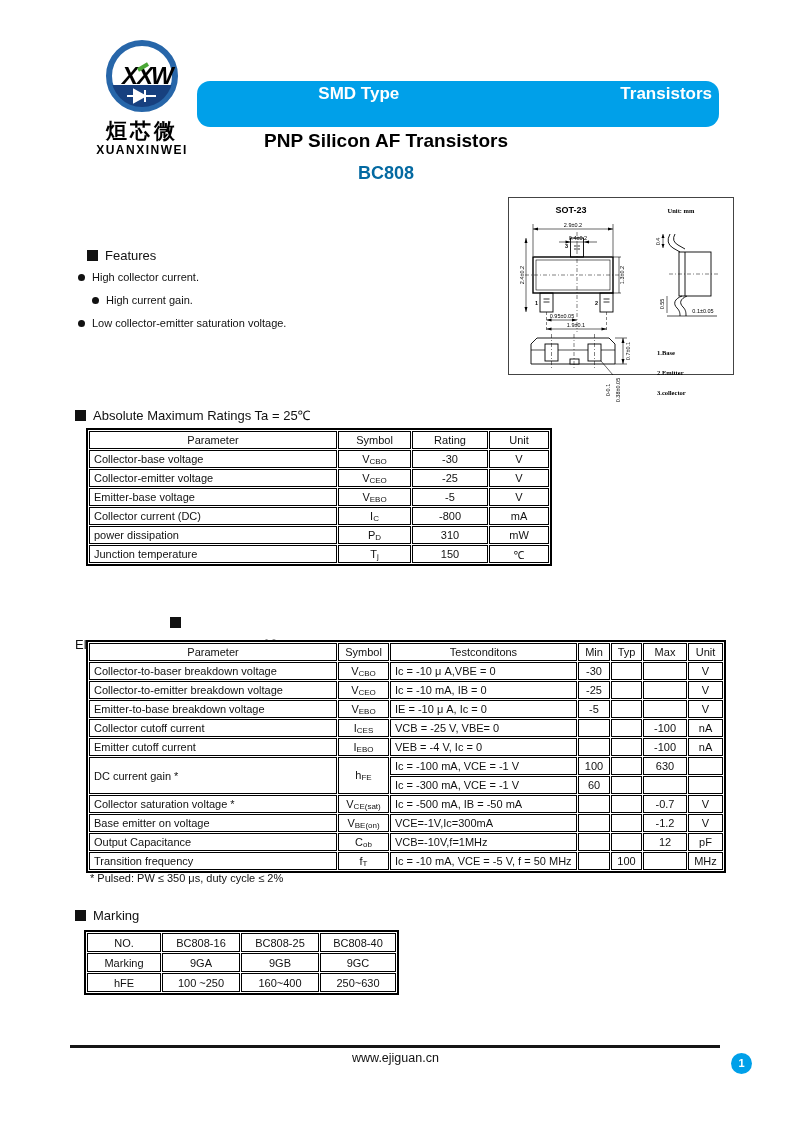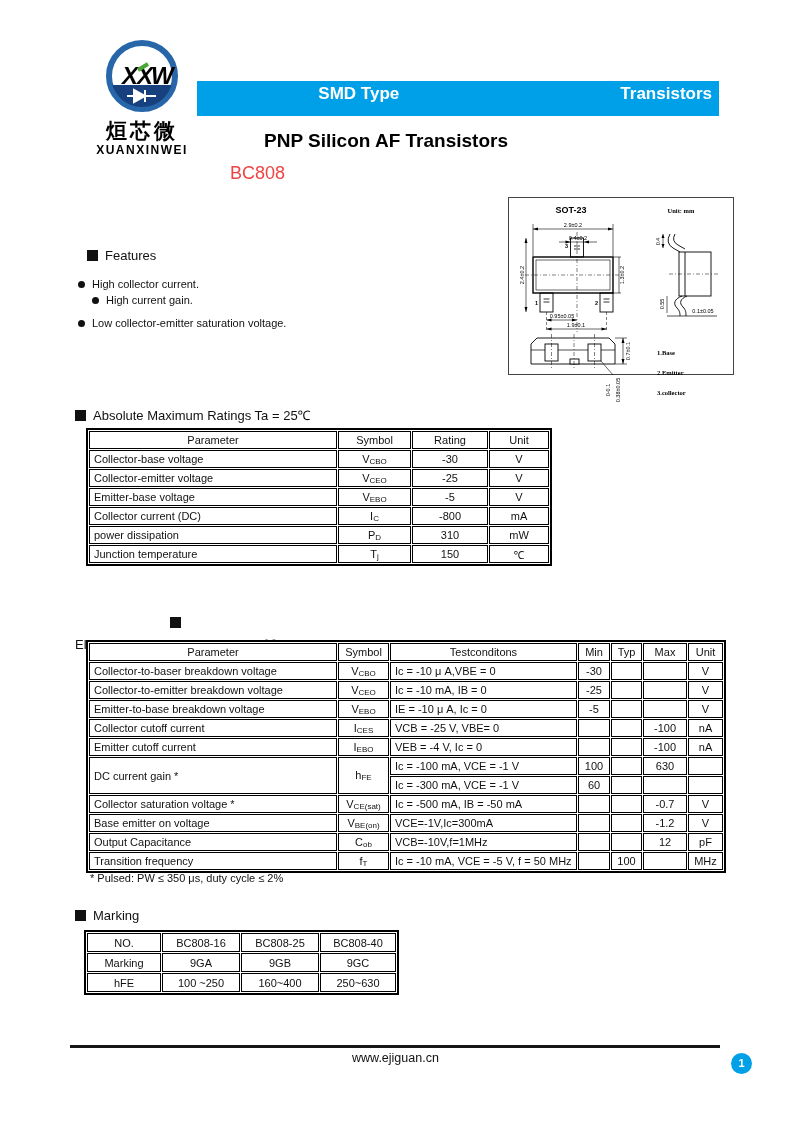--- a/index.html
+++ b/index.html
@@ -16,27 +16,27 @@
     -webkit-font-smoothing:antialiased;overflow:hidden;
   }
   .abs{position:absolute;}
 
   
   .logo-block{left:78px;top:38px;width:128px;text-align:center;}
   .logo-cn{font-size:21px;font-weight:bold;letter-spacing:3px;line-height:1;margin-top:2px;color:#000;}
   .logo-en{font-size:12px;font-weight:600;letter-spacing:1.5px;color:#000;margin-top:2px;}
 
   
-  .banner{left:197px;top:81px;width:522px;height:35px;background:var(--accent);}
+  .banner{left:197px;top:81px;width:522px;height:46px;background:var(--accent);border-radius:13px;}
   .banner .left{position:absolute;left:0;width:62%;text-align:center;top:3px;
     color:#fff;font-size:17px;font-weight:bold;}
   .banner .right{position:absolute;right:7px;top:3px;color:#fff;font-size:17px;font-weight:bold;}
 
   .title1{left:230px;top:130px;width:312px;text-align:center;font-size:19px;font-weight:bold;color:#000;}
-  .title2{left:230px;top:163px;width:312px;font-size:18px;font-weight:normal;color:#ef4444;}
+  .title2{left:230px;top:163px;width:312px;text-align:center;font-size:18px;font-weight:bold;color:#0369a1;}
 
   
   .sec{font-size:13px;color:#111;display:flex;align-items:center;gap:7px;}
   .sq{width:11px;height:11px;background:#111;display:inline-block;flex:none;}
   .feature{font-size:11px;color:#111;display:flex;align-items:center;gap:7px;}
   .dot{width:7px;height:7px;border-radius:50%;background:#111;display:inline-block;flex:none;}
 
   
   .pkg{left:508px;top:197px;width:226px;height:178px;border:1px solid #444;box-sizing:border-box;background:#fff;}
 
@@ -231,21 +231,21 @@
   <text x="148" y="157" class="pkg-lbl">1.Base</text>
   <text x="148" y="177" class="pkg-lbl">2.Emitter</text>
   <text x="148" y="197" class="pkg-lbl">3.collector</text>
 </svg>
 </div>
 
 <div class="abs sec" style="left:75px;top:248px;margin-left:12px;">
   <span class="sq"></span>
   <span>Features</span>
 </div>
-<div class="abs feature" style="left:78px;top:271px;margin-top:7px;">
+<div class="abs feature" style="left:78px;top:271px;">
   <span class="dot"></span>
   <span>High collector current.</span>
 </div>
 <div class="abs feature" style="left:92px;top:294px;">
   <span class="dot"></span>
   <span>High current gain.</span>
 </div>
 <div class="abs feature" style="left:78px;top:317px;">
   <span class="dot"></span>
   <span>Low collector-emitter saturation voltage.</span>

